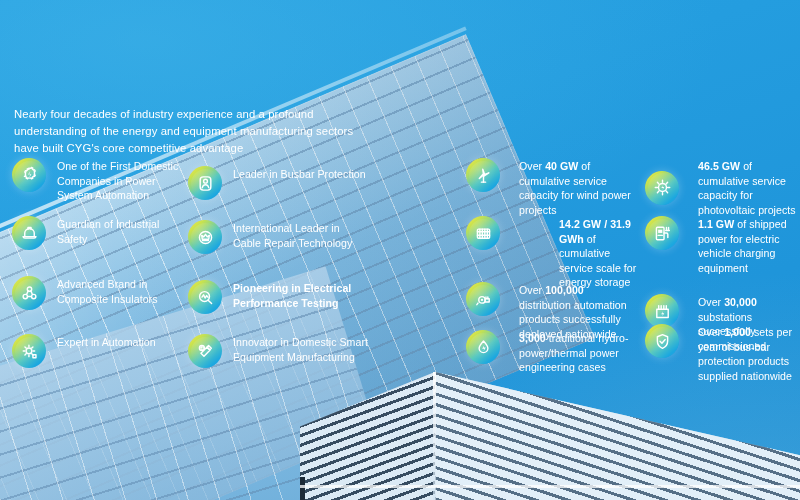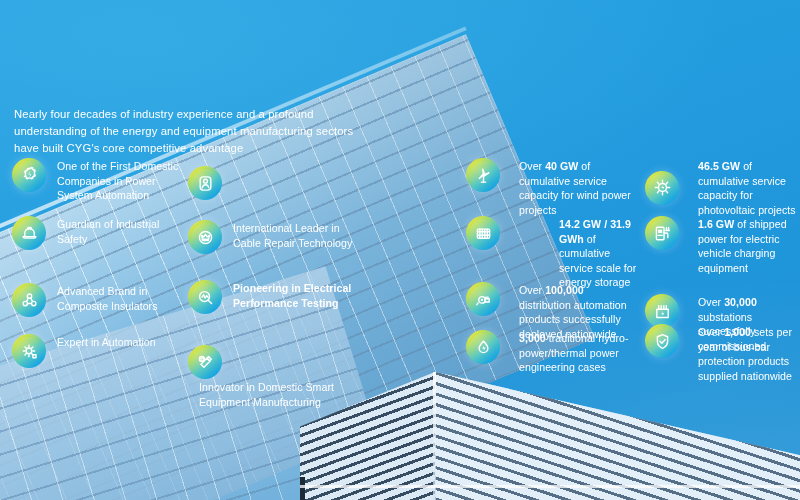--- a/index.html
+++ b/index.html
@@ -221,21 +221,21 @@
           <span class="badge">
             <svg viewBox="0 0 20 20">
               <path d="M3.4 13.4h13.2"></path>
               <path d="M5 13.2V9.6C5 7 7.2 5 10 5s5 2 5 4.6v3.6"></path>
               <path d="M8.4 5.4V3.6h3.2v1.8"></path>
               <path d="M3.4 13.4c0 .9.8 1.5 1.8 1.5h9.6c1 0 1.8-.6 1.8-1.5"></path>
             </svg>
           </span>
           <div class="label">Guardian of Industrial Safety</div>
         </div>
-        <div class="item" style="top: 118px; margin-top: 7px;">
+        <div class="item" style="top: 118px;">
           <span class="badge">
             <svg viewBox="0 0 20 20">
               <circle cx="10" cy="5.4" r="2.3"></circle>
               <circle cx="5.6" cy="13.2" r="2.3"></circle>
               <circle cx="14.4" cy="13.2" r="2.3"></circle>
               <path d="M8.6 7.2 6.9 11M11.4 7.2 13.1 11M7.9 13.2h4.2"></path>
             </svg>
           </span>
           <div class="label">Advanced Brand in Composite Insulators</div>
         </div>
@@ -252,20 +252,21 @@
       </div>
     <div class="col col2">
         <div class="item" style="top: 8px;">
           <span class="badge">
             <svg viewBox="0 0 20 20">
               <rect x="4.4" y="3" width="11.2" height="14" rx="3.2"></rect>
               <circle cx="10" cy="7.6" r="2"></circle>
               <path d="M6.6 14.4c.5-2 1.8-3.1 3.4-3.1s2.9 1.1 3.4 3.1"></path>
             </svg>
           </span>
+          <div class="label">Leader in Busbar Protection</div>
         </div>
         <div class="item" style="top: 62px; justify-content: space-between;">
           <span class="badge">
             <svg viewBox="0 0 20 20">
               <circle cx="10" cy="10" r="6.4"></circle>
               <path d="M6.6 11.8 6 7.8l2.2 1.6L10 6.6l1.8 2.8L14 7.8l-.6 4z"></path>
               <path d="M6.8 13.2h6.4"></path>
             </svg>
           </span>
           <div class="label">International Leader in Cable Repair Technology</div>
@@ -273,21 +274,21 @@
         <div class="item" style="top: 122px; font-weight: bold;">
           <span class="badge">
             <svg viewBox="0 0 20 20">
               <circle cx="9" cy="9" r="5.2"></circle>
               <path d="M12.8 12.8 16.4 16.4"></path>
               <path d="M6.3 9.6 8 7.2l1.6 3.4L11.2 8l1.5 1.8"></path>
             </svg>
           </span>
           <div class="label">Pioneering in Electrical Performance Testing</div>
         </div>
-        <div class="item" style="top: 187px; flex-direction: column;">
+        <div class="item" style="top: 176px;">
           <span class="badge">
             <svg viewBox="0 0 20 20">
               <circle cx="6.2" cy="6.2" r="2.6"></circle>
               <path d="M6.2 4.4v1M6.2 7.6v1M4.4 6.2h1M7.6 6.2h1"></path>
               <path d="m11.4 5.6 3.2 3.2-6.2 6.2-3.2-3.2z"></path>
               <path d="m13.2 3.8 2.9 2.9-1.5 1.5-2.9-2.9z"></path>
             </svg>
           </span>
           <div class="label">Innovator in Domestic Smart Equipment Manufacturing</div>
         </div>
@@ -350,21 +351,21 @@
         <div class="item" style="top: 58px;">
           <span class="badge">
             <svg viewBox="0 0 20 20">
               <rect x="3.6" y="3.4" width="8" height="13.2" rx="1"></rect>
               <path d="M5.4 6h4.4v3.4H5.4z" class="fillw"></path>
               <path d="M5.4 12h4.4"></path>
               <path d="M11.6 9.4h2.6a1.4 1.4 0 0 1 1.4 1.4v3.4"></path>
               <path d="M14.2 3.6v3.2M16.4 3.6v3.2M13.4 6.8h3.8"></path>
             </svg>
           </span>
-          <div class="label"><span></span><b>1.6 GW</b><span> of shipped power for electric vehicle charging equipment</span></div>
+          <div class="label"><span></span><b>1.1 GW</b><span> of shipped power for electric vehicle charging equipment</span></div>
         </div>
         <div class="item" style="top: 136px;">
           <span class="badge">
             <svg viewBox="0 0 20 20">
               <path d="M4 7.6h12v8.8H4z"></path>
               <path d="M6 7.6V3.8M8.6 7.6V3.8M11.4 7.6V3.8M14 7.6V3.8"></path>
               <path d="M10.6 9.8 8.6 12.8h1.8l-.6 2.2 2-3.2h-1.8z" class="fillw"></path>
             </svg>
           </span>
           <div class="label"><span>Over </span><b>30,000</b><span> substations successfully commissioned</span></div>

